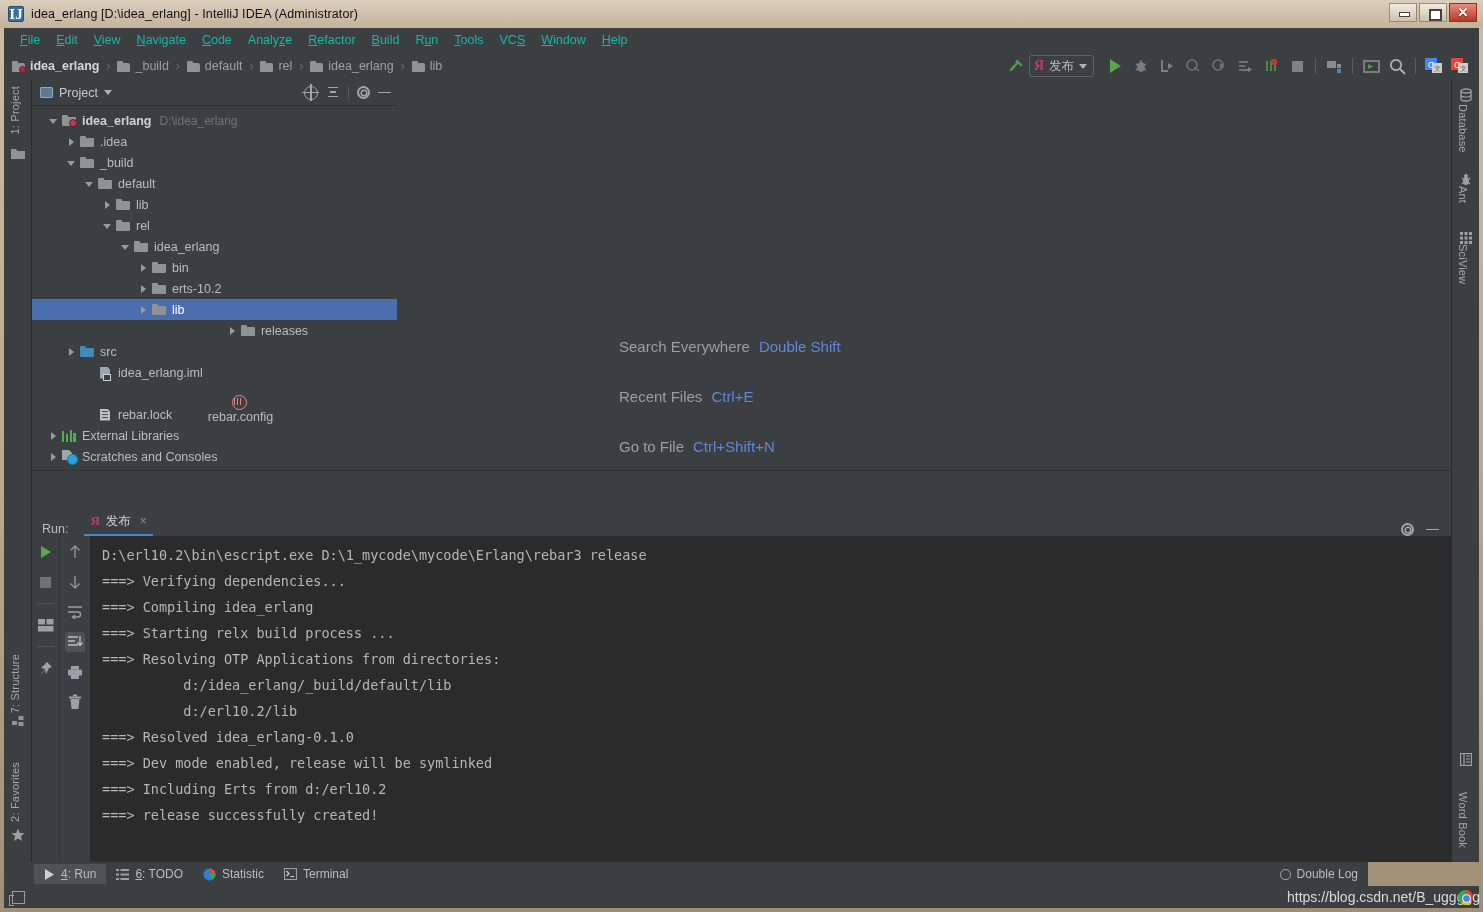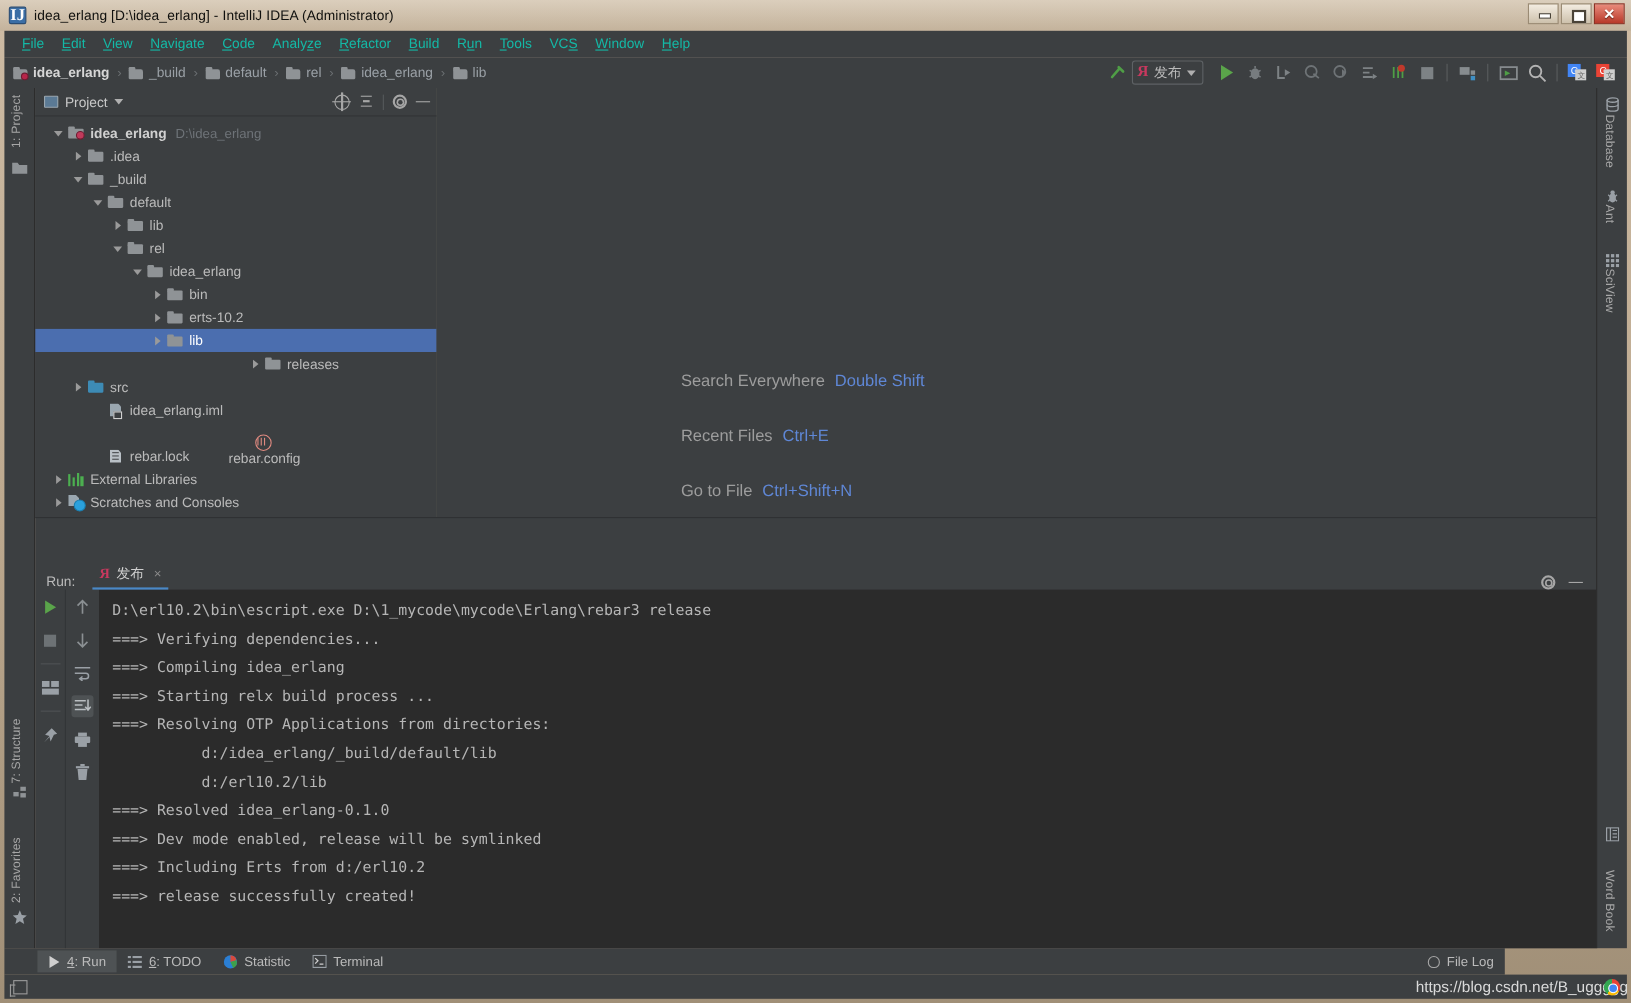--- a/index.html
+++ b/index.html
@@ -725,21 +725,21 @@
         <span style="display: inline-flex; align-items: center;">
           <svg width="13" height="12" viewBox="0 0 13 12">
             <rect x="0.5" y="0.5" width="12" height="11" stroke="#9aa0a6" stroke-width="1.1" fill="none"></rect>
             <path d="M2.5 3 L5 5.5 L2.5 8 M6.5 8.5 H10" stroke="#cfcfcf" stroke-width="1.2" fill="none"></path>
           </svg>
         </span>
         <span>Terminal</span>
       </div>
       <div class="bb-right">
         <span class="ico-bell"></span>
-        <span>File Log</span>
+        <span>Double Log</span>
       </div>
     </div>
 
   <div class="statusbar">
     <span class="sb-square"></span>
     <span class="watermark">
       <span>https://blog.csdn.net/B_uggggg</span>
       <span class="chrome-dot"></span>
     </span>
   </div>

